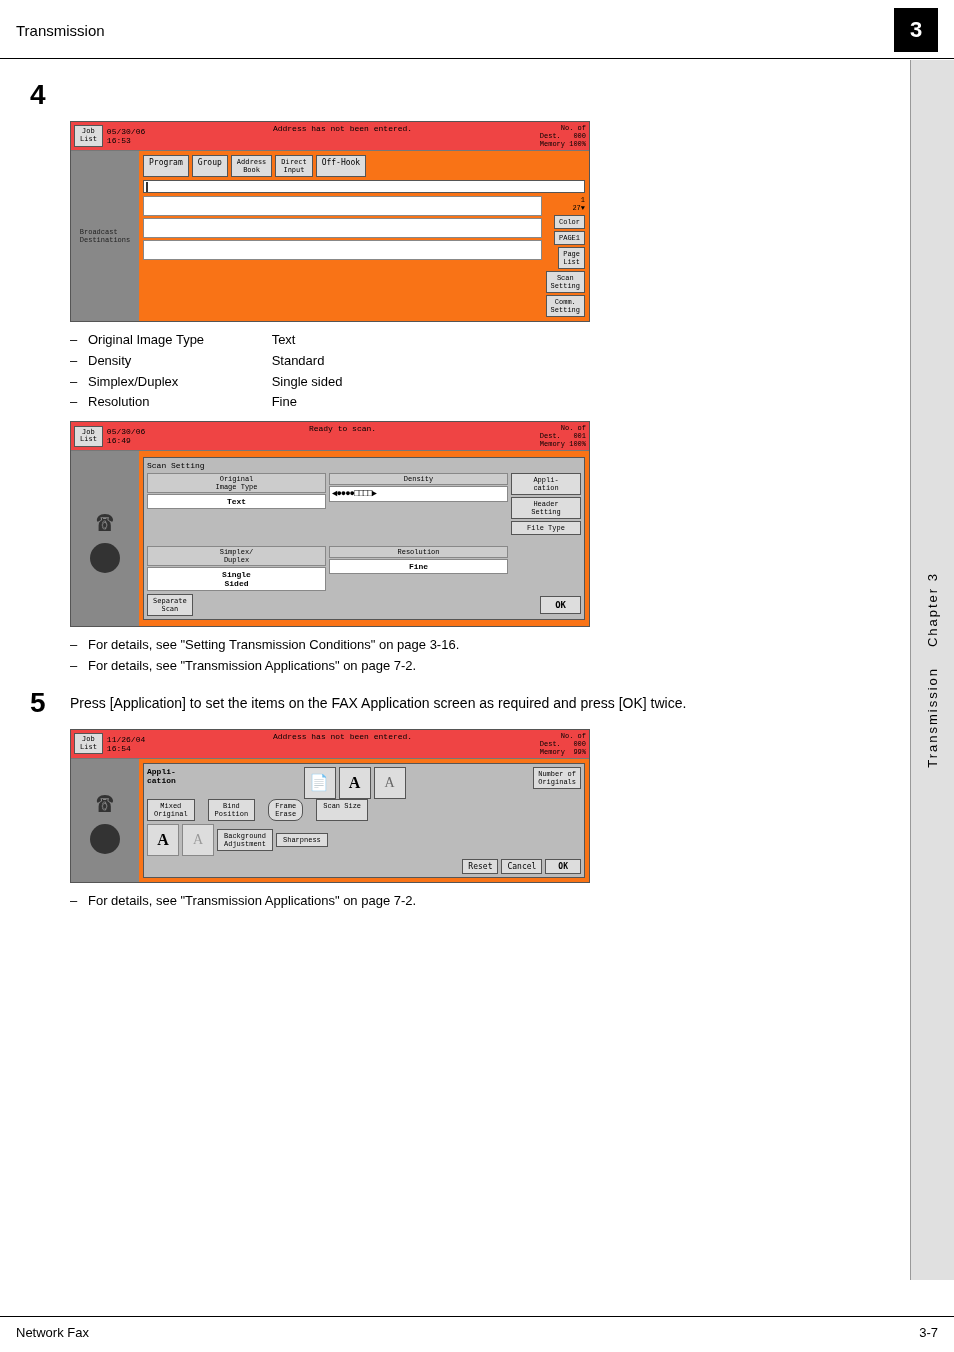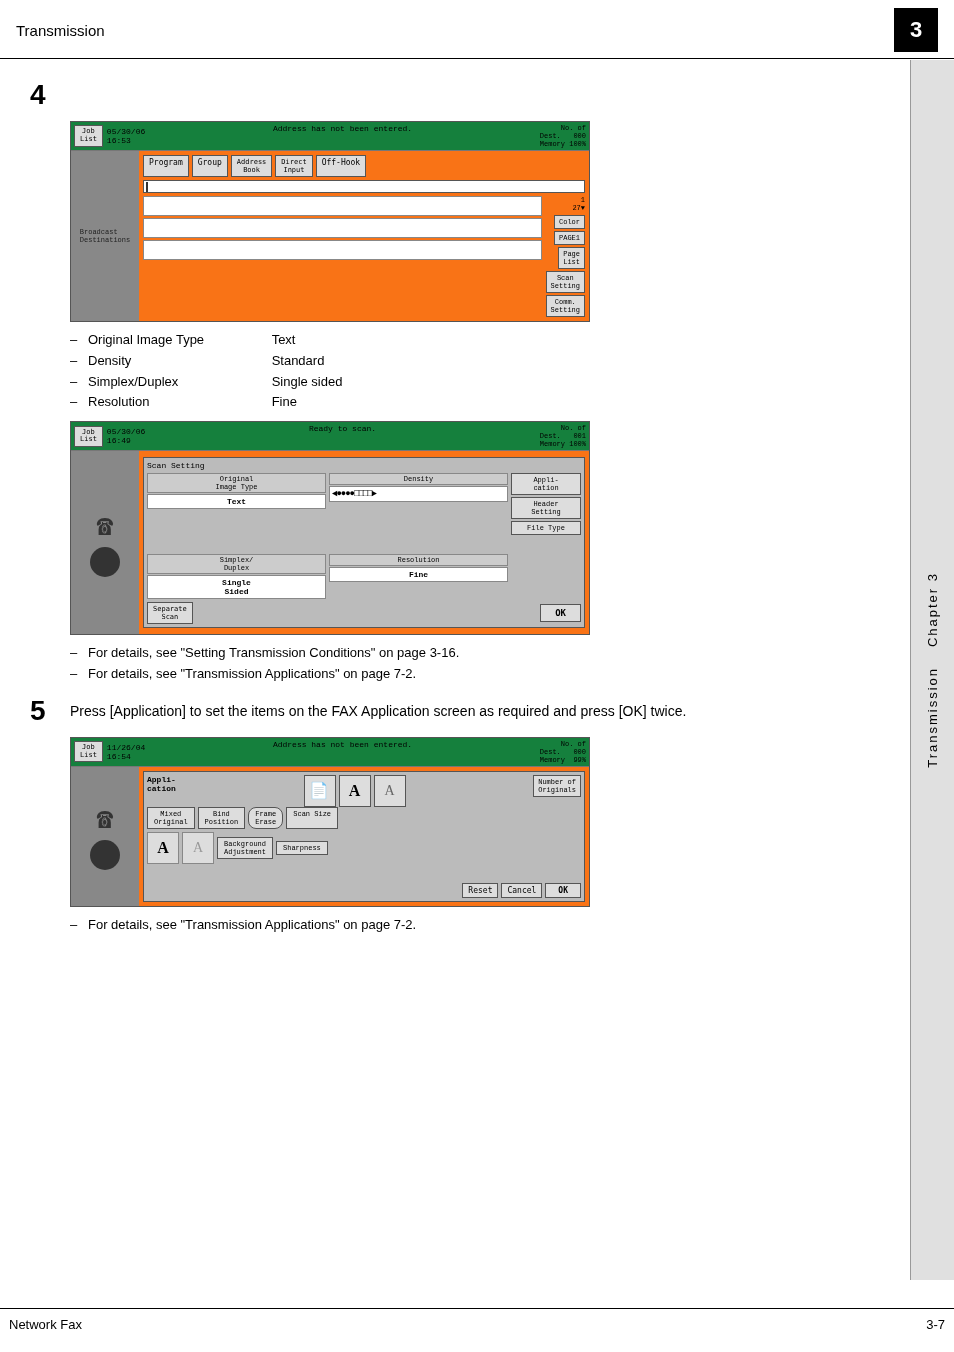--- a/index.html
+++ b/index.html
@@ -121,21 +121,21 @@
     .mini-screen {
       background: #ccc;
       border: 1px solid #555;
       width: 520px;
       margin: 8px 0 8px 40px;
       font-size: 8px;
       font-family: 'Courier New', monospace;
     }
     .mini-top {
       display: flex;
-      background: #15803d;
+      background: #ef4444;
       padding: 2px 3px;
       border-bottom: 1px solid #777;
       justify-content: space-between;
       font-size: 8px;
     }
     .mini-content {
       display: flex;
     }
     .mini-left {
       background: #888;
@@ -247,48 +247,48 @@
       width: 32px;
       height: 32px;
       background: #ddd;
       display: flex;
       align-items: center;
       justify-content: center;
       font-size: 14px;
     }
     .app-btn-row {
       display: flex;
-      gap: 3px;
+      gap: 13px;
       margin-bottom: 3px;
     }
     .app-btn {
       border: 1px solid #555;
       background: #ddd;
       padding: 2px 6px;
       font-size: 7px;
       text-align: center;
     }
     .app-bottom-row {
       display: flex;
       gap: 3px;
       align-items: center;
       justify-content: flex-end;
-      margin-top: 19px;
+      margin-top: 3px;
     }
 
     
     .page-footer {
       position: absolute;
-      bottom: 12px;
+      bottom: 4px;
       left: 0;
       right: 0;
       display: flex;
       justify-content: space-between;
       align-items: flex-end;
-      padding: 8px 9px;
+      padding: 8px 16px;
       border-top: 1px solid #000;
     }
     .footer-left {
       font-size: 13px;
     }
     .footer-right {
       font-size: 13px;
     }
 
     .broadcast-label {
@@ -410,21 +410,21 @@
               <div class="scan-density-bar">
                 <span class="density-dots">◄●●●●□□□□►</span>
               </div>
             </div>
             <div style="display:flex;flex-direction:column;gap:2px;">
               <div class="fax-right-btn" style="font-size:7px;">Appli-<br>cation</div>
               <div class="fax-right-btn" style="font-size:7px;">Header<br>Setting</div>
               <div class="fax-right-btn" style="font-size:7px;">File Type</div>
             </div>
           </div>
-          <div style="display:grid;grid-template-columns:1fr 1fr 70px;gap:3px;margin-top:19px;">
+          <div style="display:grid;grid-template-columns:1fr 1fr 70px;gap:3px;margin-top:11px;">
             <div class="scan-item">
               <div class="scan-label">Simplex/<br>Duplex</div>
               <div class="scan-value">Single<br>Sided</div>
             </div>
             <div class="scan-item">
               <div class="scan-label">Resolution</div>
               <div class="scan-value">Fine</div>
             </div>
             <div></div>
           </div>

